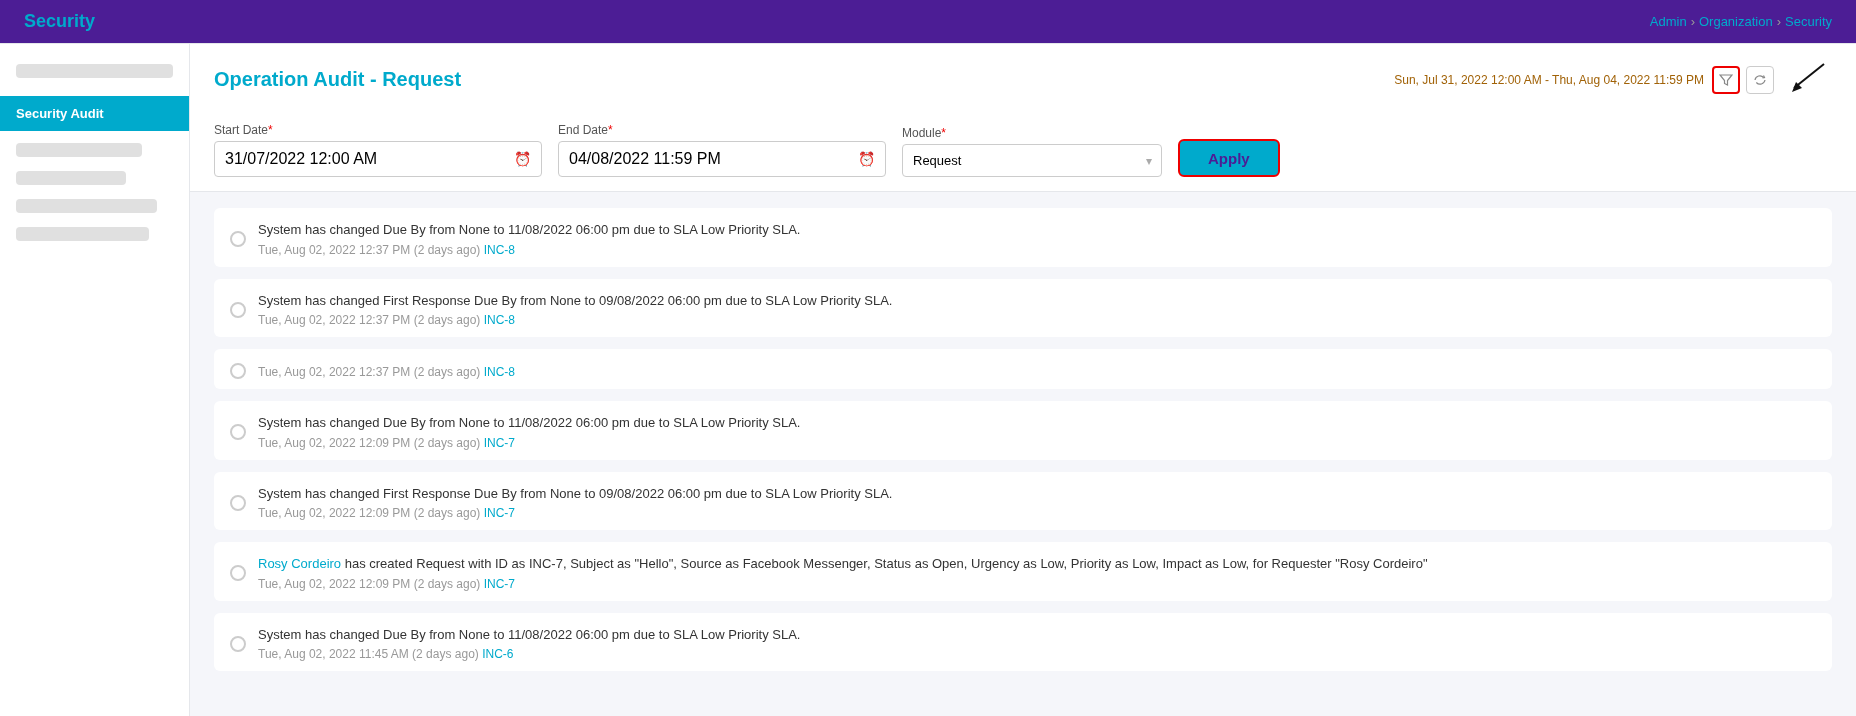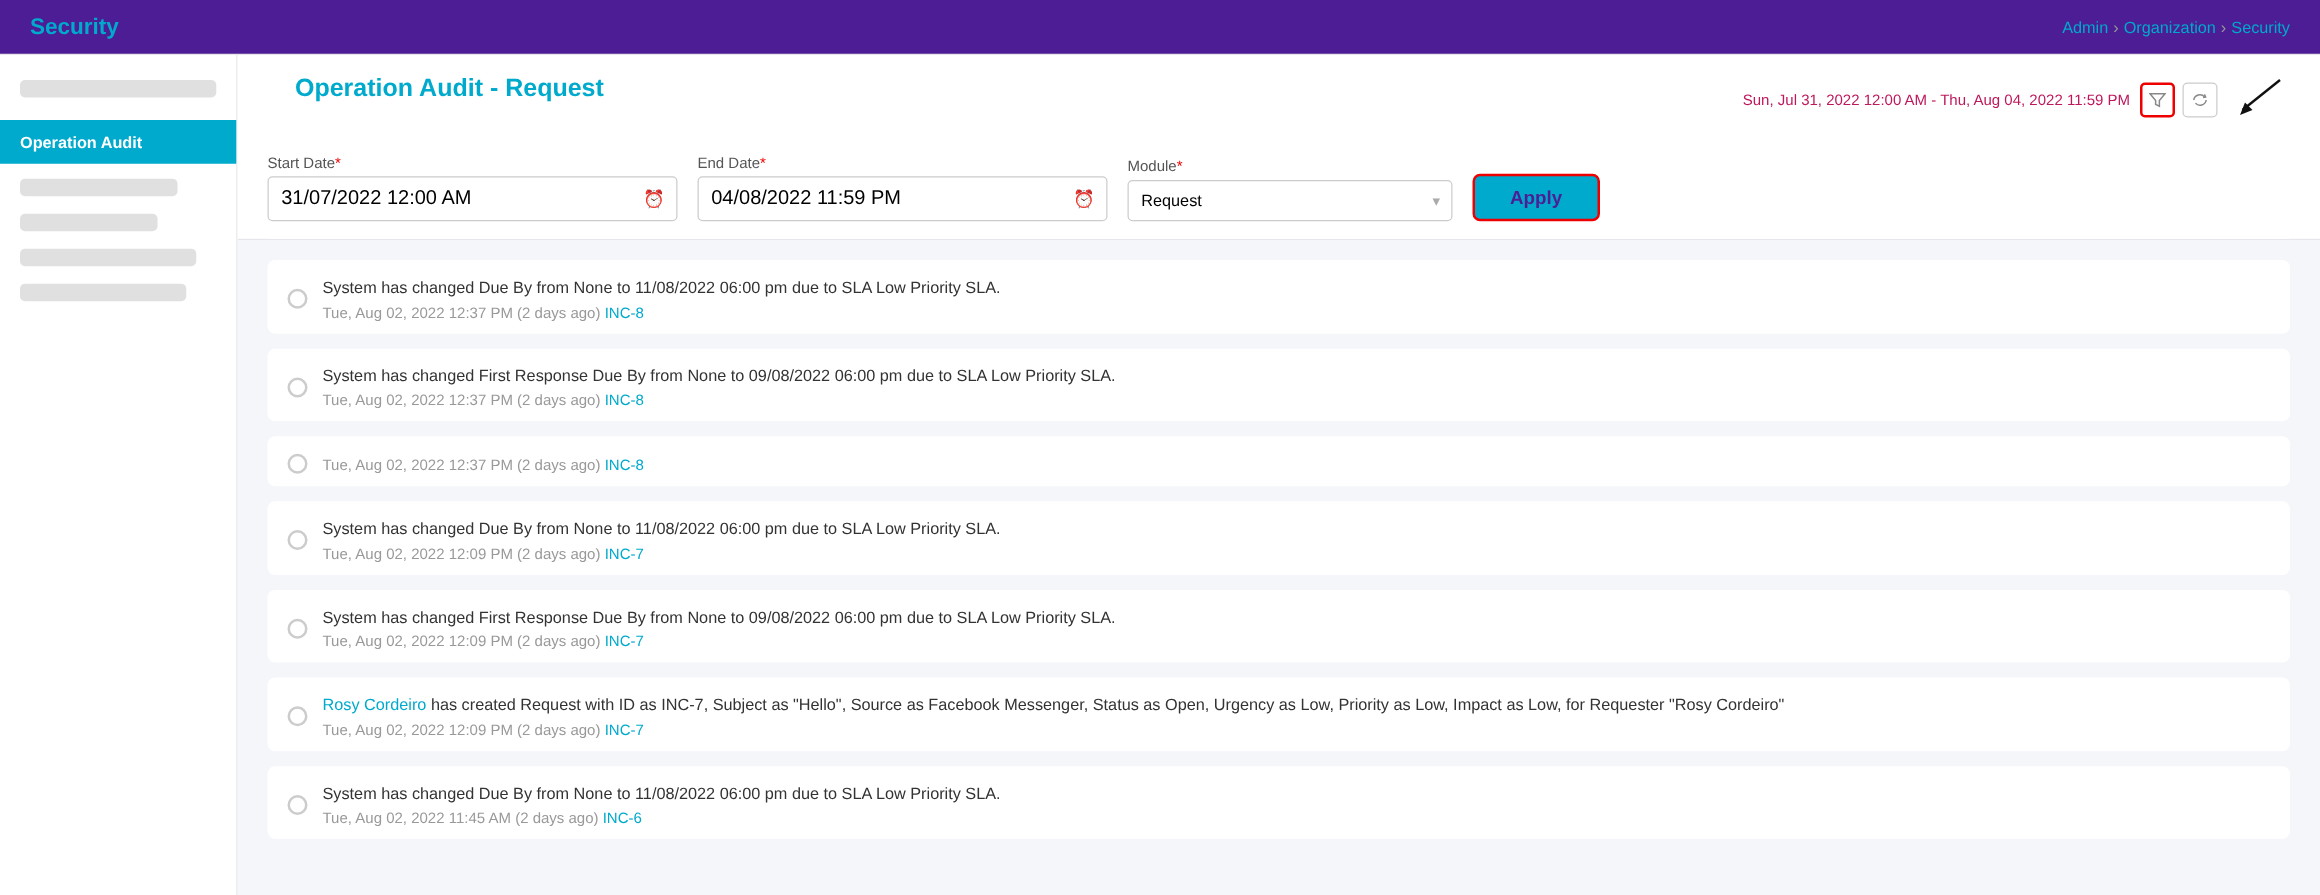--- a/index.html
+++ b/index.html
@@ -73,32 +73,32 @@
     }
 
     
     .page-header {
       background: #fff;
       padding: 16px 24px 0 24px;
       border-bottom: 1px solid #e5e7eb;
     }
     .page-header-top {
       display: flex;
+      align-items: center;
       justify-content: space-between;
       margin-bottom: 12px;
-      margin-left: 22px;
     }
     .page-title {
       font-size: 20px;
       font-weight: 700;
       color: #00aacc;
     }
     .date-range-label {
       font-size: 12px;
-      color: #be185d;
+      color: #a16207;
       display: flex;
       align-items: center;
       gap: 8px;
     }
     .filter-icons {
       display: flex;
       align-items: center;
       gap: 6px;
     }
     .filter-icon-btn {
@@ -244,21 +244,21 @@
     <span class="current">Security</span>
   </div>
 </div>
 
 <div class="layout">
 
   <div class="sidebar">
     <div class="sidebar-section">
       <div class="sidebar-blurred"></div>
     </div>
-    <div class="sidebar-item-active">Operation Audit</div>
+    <div class="sidebar-item-active">Security Audit</div>
     <div class="sidebar-section">
       <div class="sidebar-blurred" style="width:80%;"></div>
       <div class="sidebar-blurred" style="width:70%;margin-top:14px;"></div>
       <div class="sidebar-blurred" style="width:90%;margin-top:14px;"></div>
       <div class="sidebar-blurred" style="width:85%;margin-top:14px;"></div>
     </div>
   </div>
 
   <div class="main">
 

